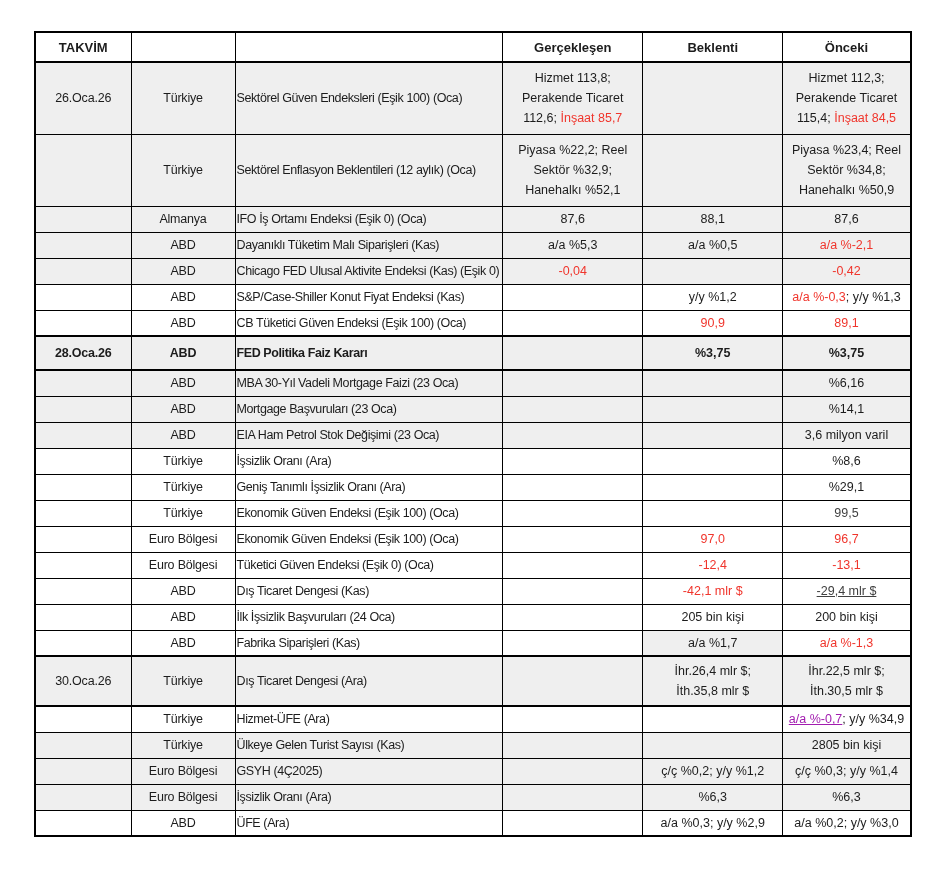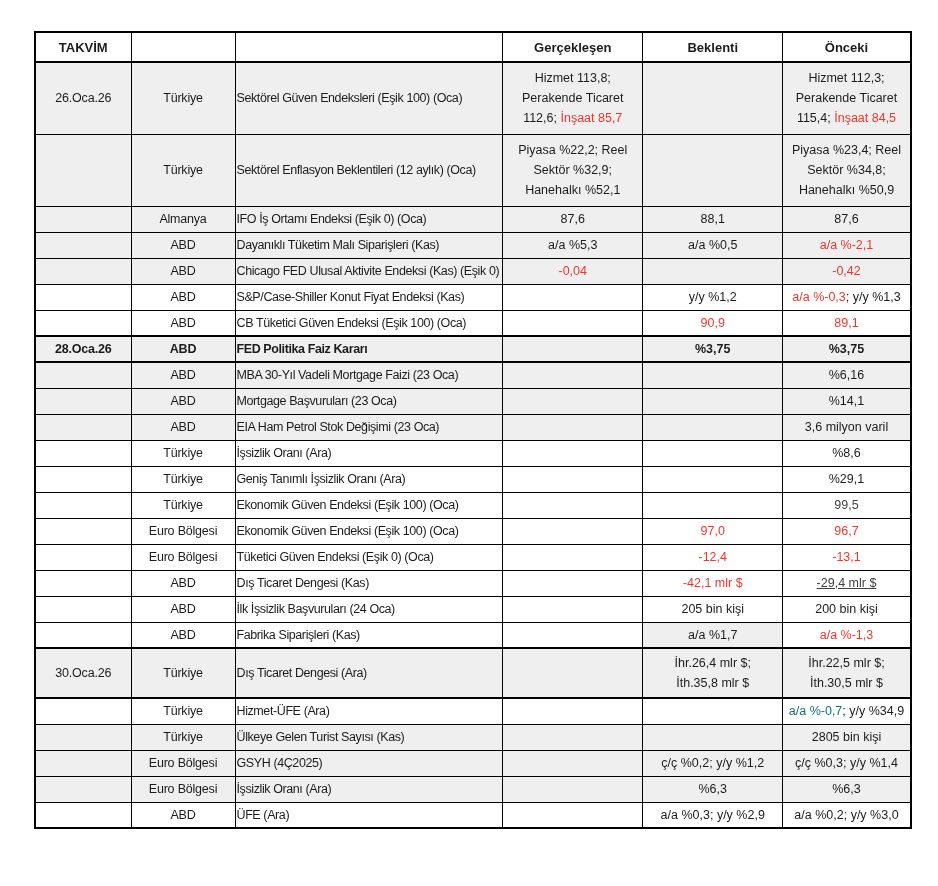--- a/index.html
+++ b/index.html
@@ -111,21 +111,21 @@
         <td class="c-previous"><span class="red" style="color: rgb(240, 53, 44);">a/a %-0,3</span><span>; y/y %1,3</span></td>
       </tr>
       <tr style="height: 26px;">
         <td class="c-date"></td>
         <td class="c-country">ABD</td>
         <td class="c-indicator">CB Tüketici Güven Endeksi (Eşik 100) (Oca)</td>
         <td class="c-actual"></td>
         <td class="c-expected"><span class="red" style="color: rgb(240, 53, 44);">90,9</span></td>
         <td class="c-previous"><span class="red" style="color: rgb(240, 53, 44);">89,1</span></td>
       </tr>
-      <tr class="shaded bold group-start" style="height: 26px;">
+      <tr class="shaded bold group-start" style="height: 34px;">
         <td class="c-date">28.Oca.26</td>
         <td class="c-country">ABD</td>
         <td class="c-indicator">FED Politika Faiz Kararı</td>
         <td class="c-actual"></td>
         <td class="c-expected">%3,75</td>
         <td class="c-previous">%3,75</td>
       </tr>
       <tr class="shaded group-start" style="height: 26px;">
         <td class="c-date"></td>
         <td class="c-country">ABD</td>
@@ -223,21 +223,21 @@
 İth.35,8 mlr $</td>
         <td class="c-previous">İhr.22,5 mlr $;
 İth.30,5 mlr $</td>
       </tr>
       <tr class="group-start" style="height: 26px;">
         <td class="c-date"></td>
         <td class="c-country">Türkiye</td>
         <td class="c-indicator">Hizmet-ÜFE (Ara)</td>
         <td class="c-actual"></td>
         <td class="c-expected"></td>
-        <td class="c-previous"><span class="red" style="color: #0f766e;">a/a %-0,7</span><span>; y/y %34,9</span></td>
+        <td class="c-previous"><span class="red" style="color: #a21caf; text-decoration: underline;">a/a %-0,7</span><span>; y/y %34,9</span></td>
       </tr>
       <tr class="shaded" style="height: 26px;">
         <td class="c-date"></td>
         <td class="c-country">Türkiye</td>
         <td class="c-indicator">Ülkeye Gelen Turist Sayısı (Kas)</td>
         <td class="c-actual"></td>
         <td class="c-expected"></td>
         <td class="c-previous">2805 bin kişi</td>
       </tr>
       <tr class="shaded" style="height: 26px;">

